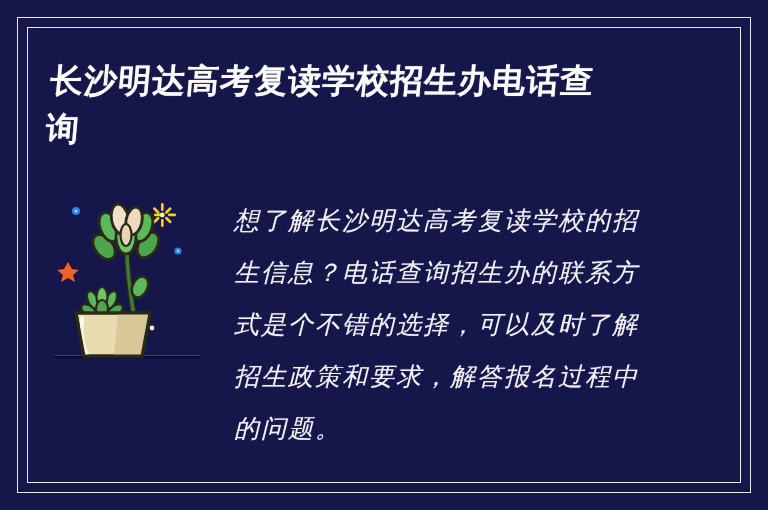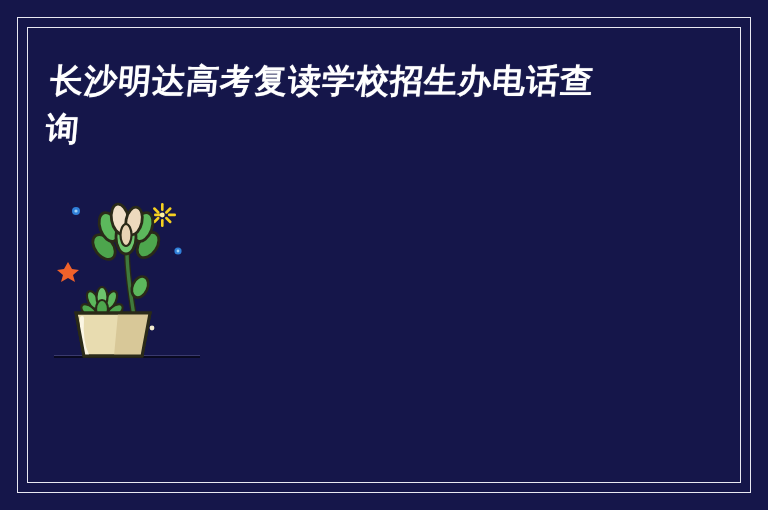--- a/index.html
+++ b/index.html
@@ -180,15 +180,16 @@
           <path d="M28 128 L102 128 L94 171 L36 171 Z" fill="#e8dcb0" stroke="#2a2a18" stroke-width="3"></path>
           <path d="M70 128 L102 128 L94 171 L66 171 Z" fill="#d8c898" stroke="none"></path>
           <path d="M34 133 C33 148, 35 162, 39 170" fill="none" stroke="#fbf6e4" stroke-width="4" stroke-linecap="round"></path>
           <path d="M28 128 L102 128 L94 171 L36 171 Z" fill="none" stroke="#2a2a18" stroke-width="3"></path>
           <circle cx="104" cy="143" r="2.4" fill="#f2ead0"></circle>
         </g>
 
       </svg>
     </div>
 
+    <div id="body-text">想了解长沙明达高考复读学校的招生信息？电话查询招生办的联系方式是个不错的选择，可以及时了解招生政策和要求，解答报名过程中的问题。</div>
 
   </div>
 </div>
 
 </body></html>

